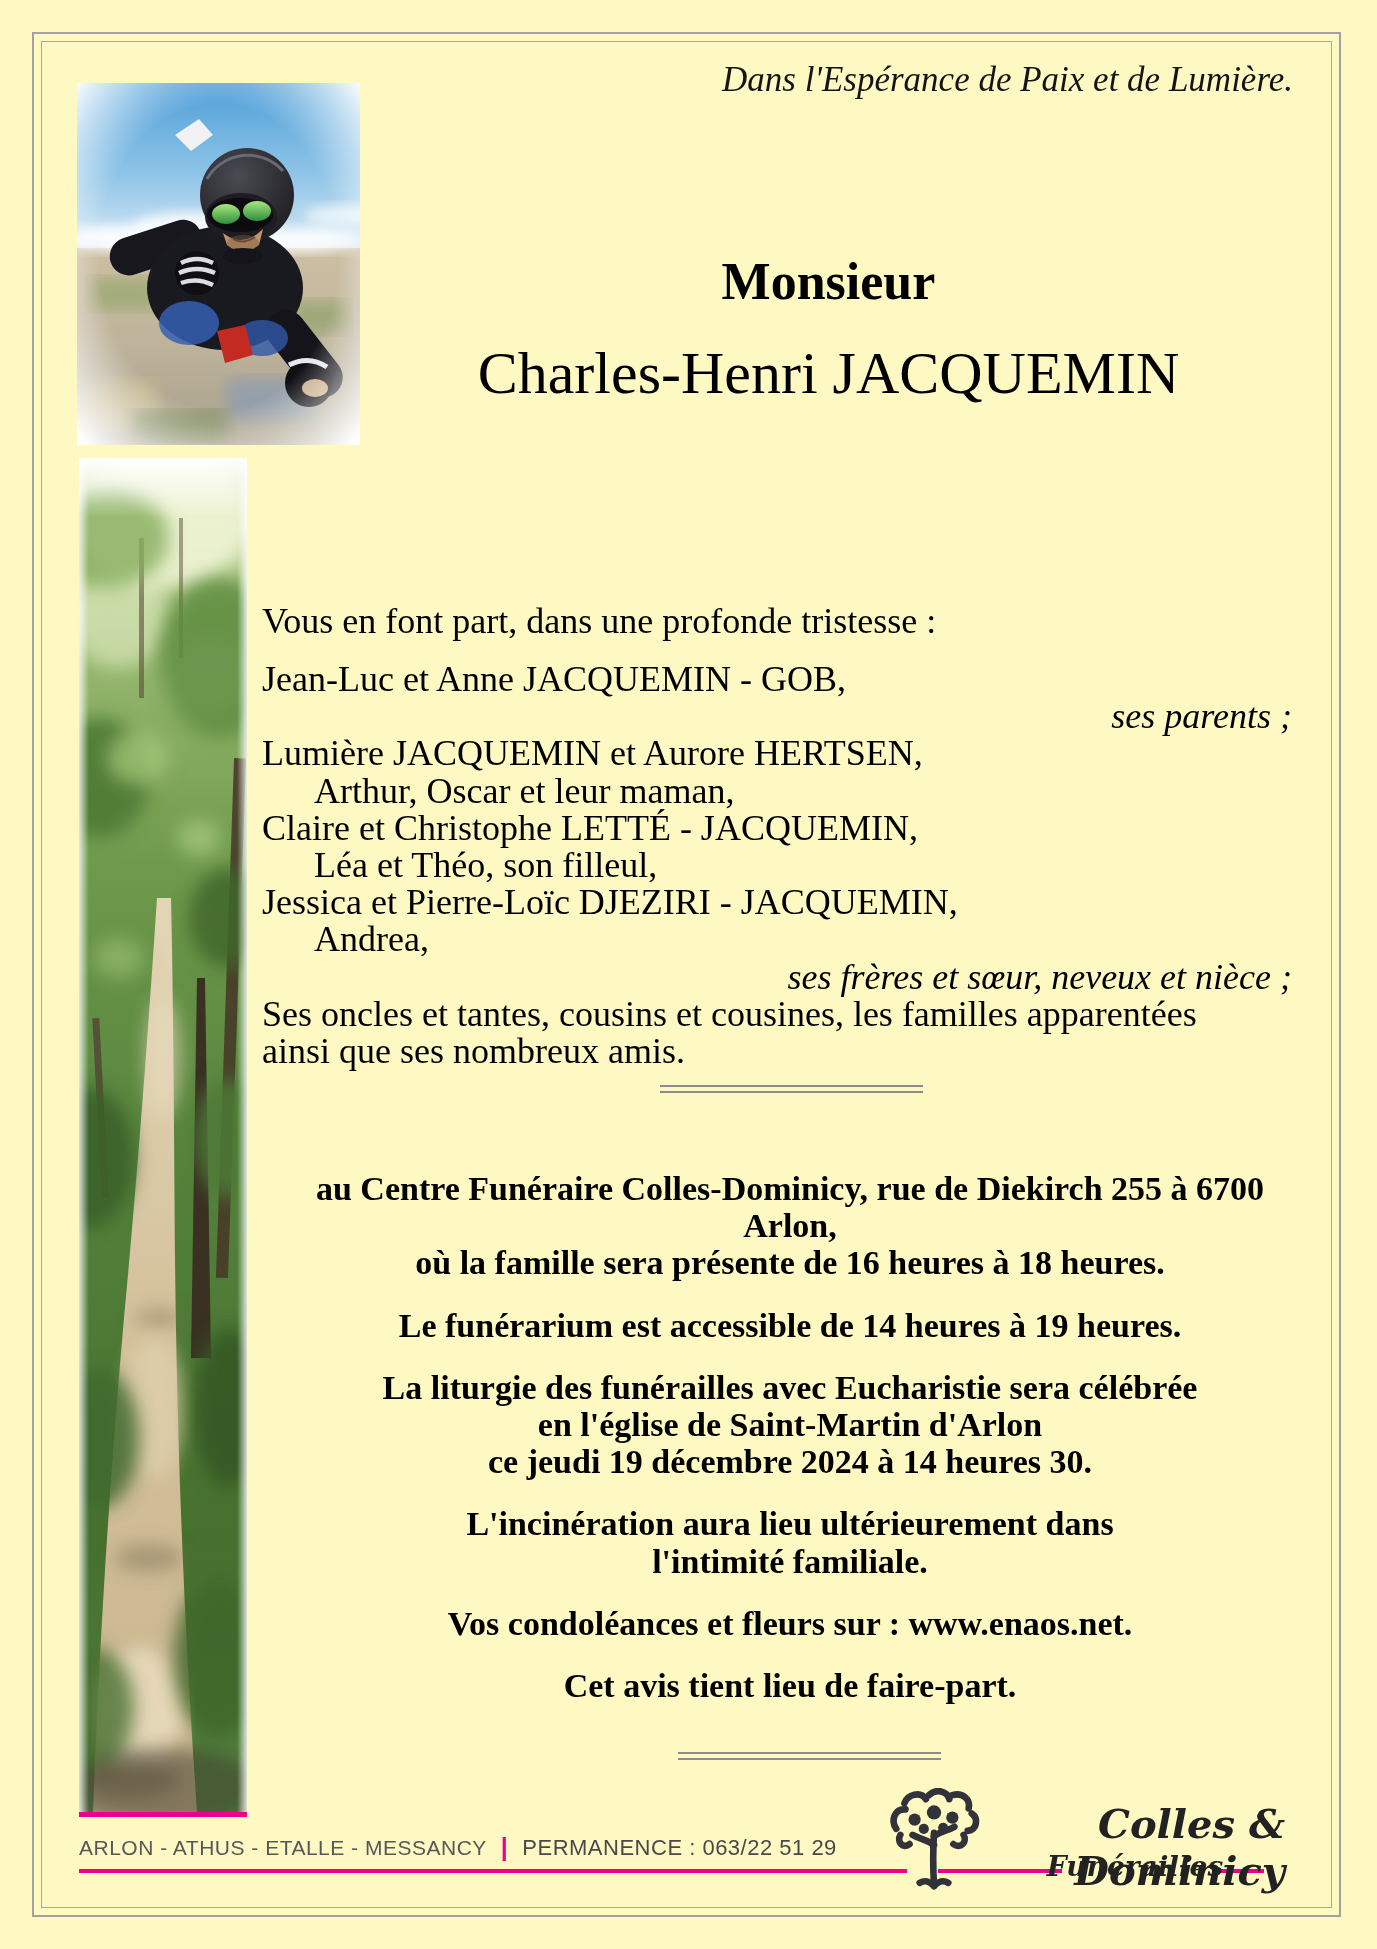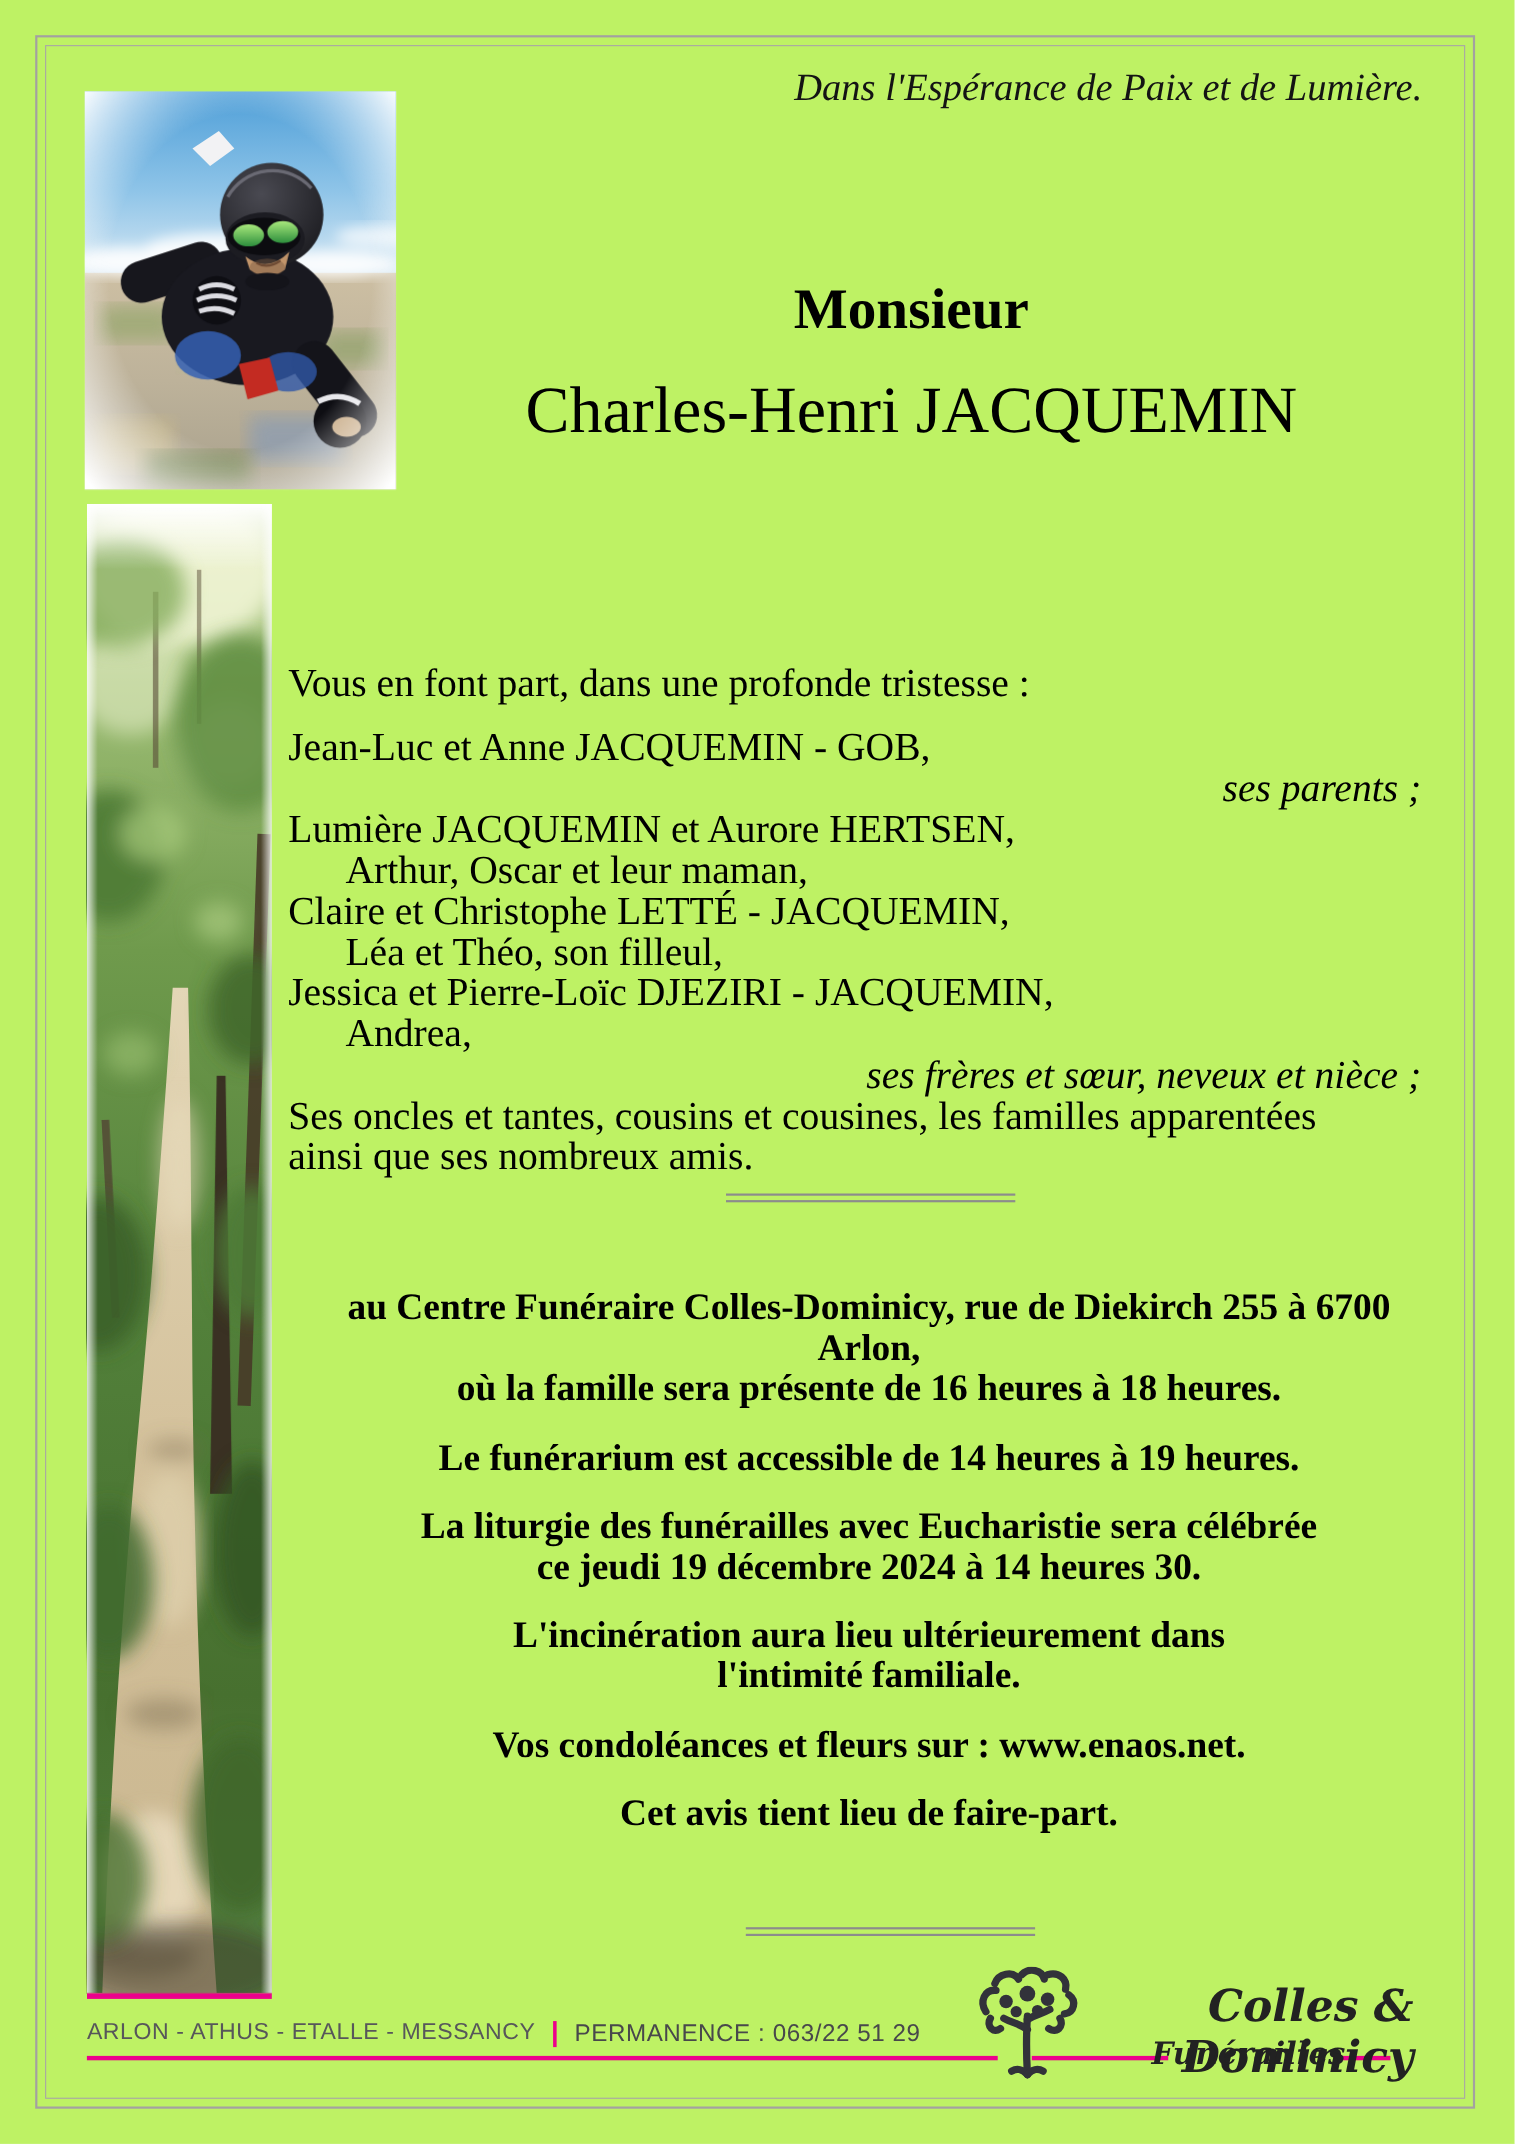--- a/index.html
+++ b/index.html
@@ -1,17 +1,17 @@
 <!DOCTYPE html>
 <html><head>
 <meta charset="utf-8">
 <style>
   html,body { margin:0; padding:0; background:#ffffff; }
   .page {
-    position:relative; width:1377px; height:1949px; background:#bef264;
+    position:relative; width:1377px; height:1949px; background:#fef9c3;
     overflow:hidden; font-family:"Liberation Serif", serif; color:#000;
   }
   .frame-outer { position:absolute; left:32px; top:32px; right:36px; bottom:32px;
     border:2px solid #a3a1a1; pointer-events:none; }
   .frame-inner { position:absolute; left:41px; top:41px; right:45px; bottom:41px;
     border:1px solid #a8a6a6; pointer-events:none; }
 
   .motto { position:absolute; top:60px; right:84px; font-style:italic; font-size:35px; color:#141414; }
 
   .portrait { position:absolute; left:77px; top:83px; width:283px; height:362px; }
@@ -235,20 +235,21 @@
   <div class="details">
     <p>
       <span class="dl">au Centre Funéraire Colles-Dominicy, rue de Diekirch 255 à 6700 Arlon,</span>
       <span class="dl">où la famille sera présente de 16 heures à 18 heures.</span>
     </p>
     <p>
       <span class="dl">Le funérarium est accessible de 14 heures à 19 heures.</span>
     </p>
     <p>
       <span class="dl">La liturgie des funérailles avec Eucharistie sera célébrée</span>
+      <span class="dl">en l'église de Saint-Martin d'Arlon</span>
       <span class="dl">ce jeudi 19 décembre 2024 à 14 heures 30.</span>
     </p>
     <p>
       <span class="dl">L'incinération aura lieu ultérieurement dans</span>
       <span class="dl">l'intimité familiale.</span>
     </p>
     <p>
       <span class="dl">Vos condoléances et fleurs sur : www.enaos.net.</span>
     </p>
     <p>

